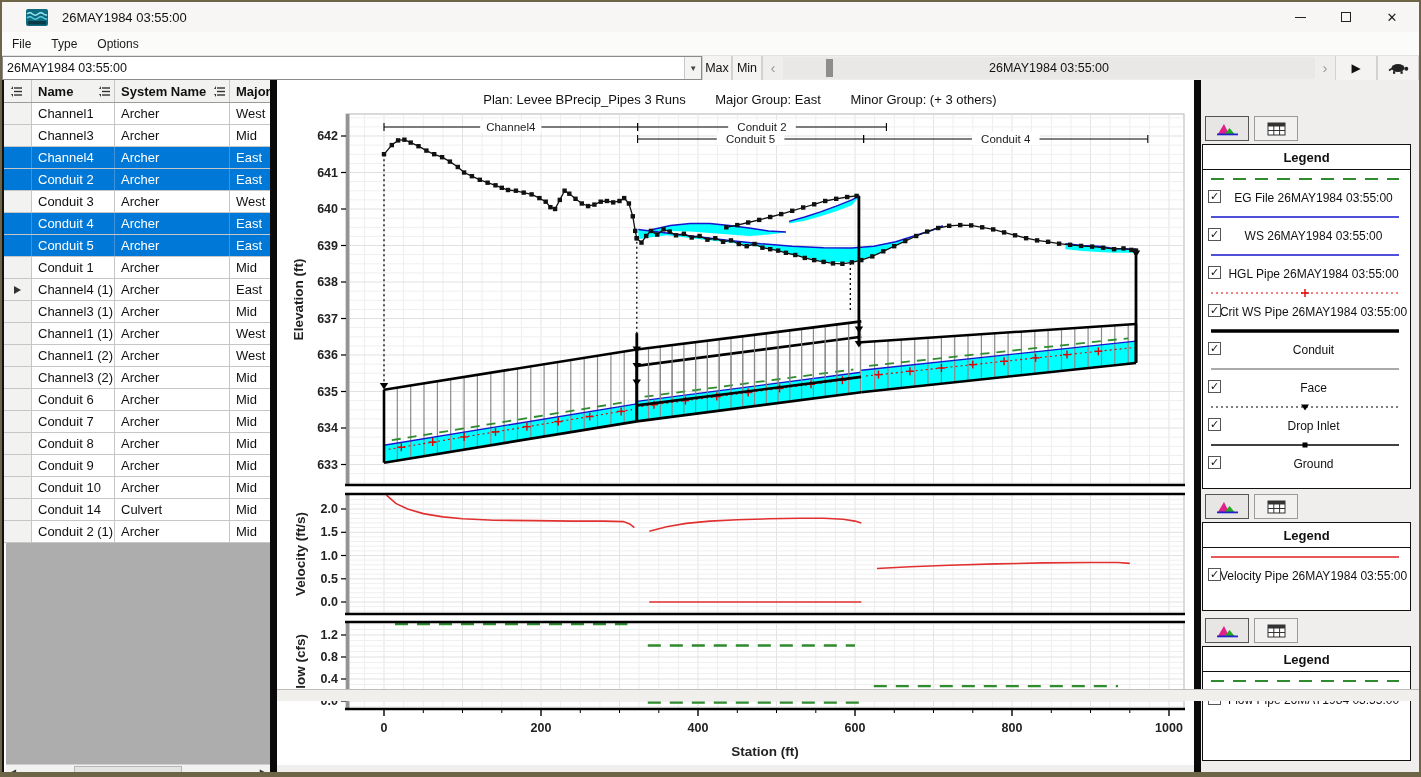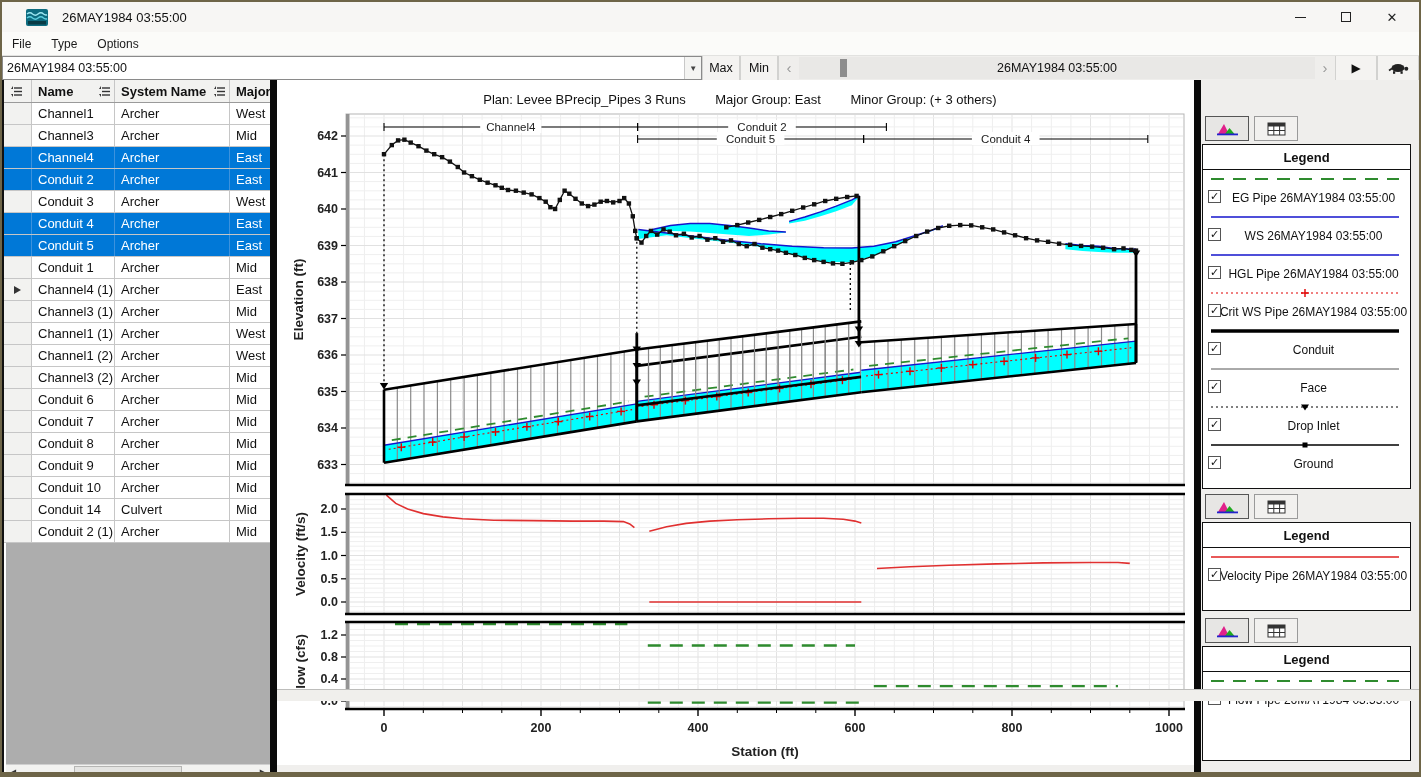--- a/index.html
+++ b/index.html
@@ -17,21 +17,21 @@
   
   #menubar{position:absolute;left:0;top:30px;width:100%;height:24px;background:#fbfbf9;border-bottom:1px solid #e2e2e0;display:flex;align-items:center;}
   .menuitem{padding:0 10px;font-size:12px;color:#1a1a1a;}
   
   #toolbar{position:absolute;left:0;top:54px;width:100%;height:24px;background:#f0efed;display:flex;align-items:stretch;}
   #combo{position:relative;width:700px;border:1px solid #8a8a8a;background:#fff;display:flex;align-items:center;}
   #combo input{border:none;outline:none;width:100%;font-size:12.5px;padding:0 4px;color:#111;background:transparent;}
   #combo .drop{width:17px;height:100%;border-left:1px solid #c8c8c8;display:flex;align-items:center;justify-content:center;font-size:8px;color:#444;background:#f4f4f2;}
   .tbtn{border-left:1px solid #d2d2d0;border-right:1px solid #d2d2d0;background:#f4f3f1;font-size:12.5px;color:#111;
         display:flex;align-items:center;justify-content:center;}
-  #btn-max,#btn-min{width:38px;}
+  #btn-max,#btn-min{width:30px;}
   #navgroup{position:relative;flex:1 1 auto;display:flex;align-items:center;background:#efeeec;border-left:1px solid #d2d2d0;}
   .chev{width:20px;text-align:center;color:#9a9a9a;font-size:15px;line-height:22px;}
   #navtrack{position:relative;flex:1 1 auto;height:22px;background:#e9e8e6;}
   #navthumb{position:absolute;left:8%;top:2px;width:7px;height:18px;background:#8d8d8d;}
   #navlabel{position:absolute;left:0;top:0;width:100%;height:22px;text-align:center;font-size:12.5px;color:#111;line-height:22px;}
   #btn-play{width:42px;font-size:12px;}
   #btn-turtle{width:42px;}
   
   #main{position:absolute;left:0;top:78px;width:100%;height:699px;}
   
@@ -937,21 +937,21 @@
         <div class="lbox" style="top: 64px; height: 345px;">
           <div class="lhead">Legend</div>
           <div class="lentry">
             <div class="lsample">
               <svg width="196" height="17" viewBox="0 0 196 17">
                 <line x1="4" y1="9" x2="192" y2="9" stroke="#2e8b2e" stroke-width="2.2" stroke-dasharray="13 9"></line>
               </svg>
             </div>
             <div class="lrow">
               <div class="lcheck">✓</div>
-              <div class="llabel">EG Pipe 26MAY1984 03:55:00</div>
+              <div class="llabel">EG File 26MAY1984 03:55:00</div>
             </div>
           </div>
           <div class="lentry">
             <div class="lsample">
               <svg width="196" height="17" viewBox="0 0 196 17">
                 <line x1="4" y1="9" x2="192" y2="9" stroke="#1515cc" stroke-width="1.5"></line>
               </svg>
             </div>
             <div class="lrow">
               <div class="lcheck">✓</div>

